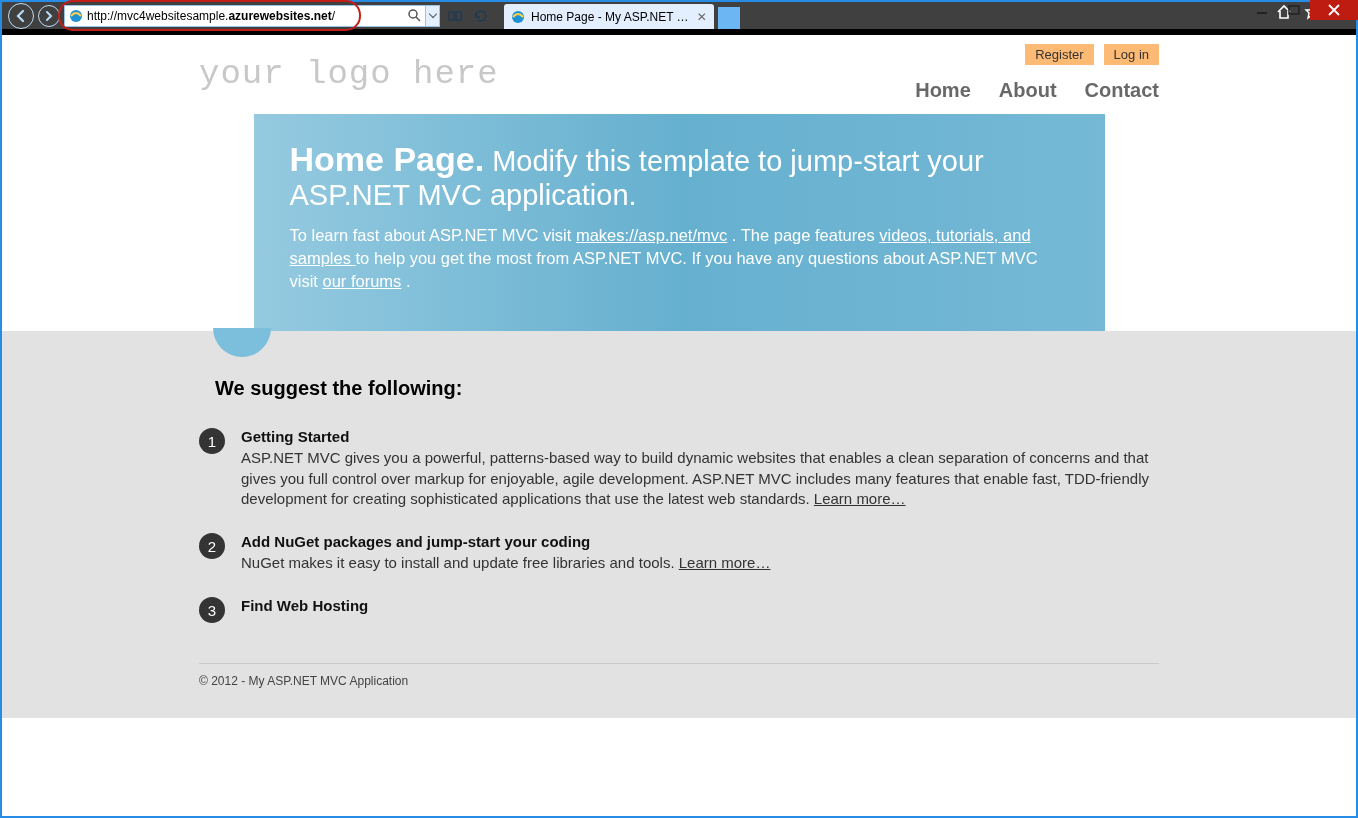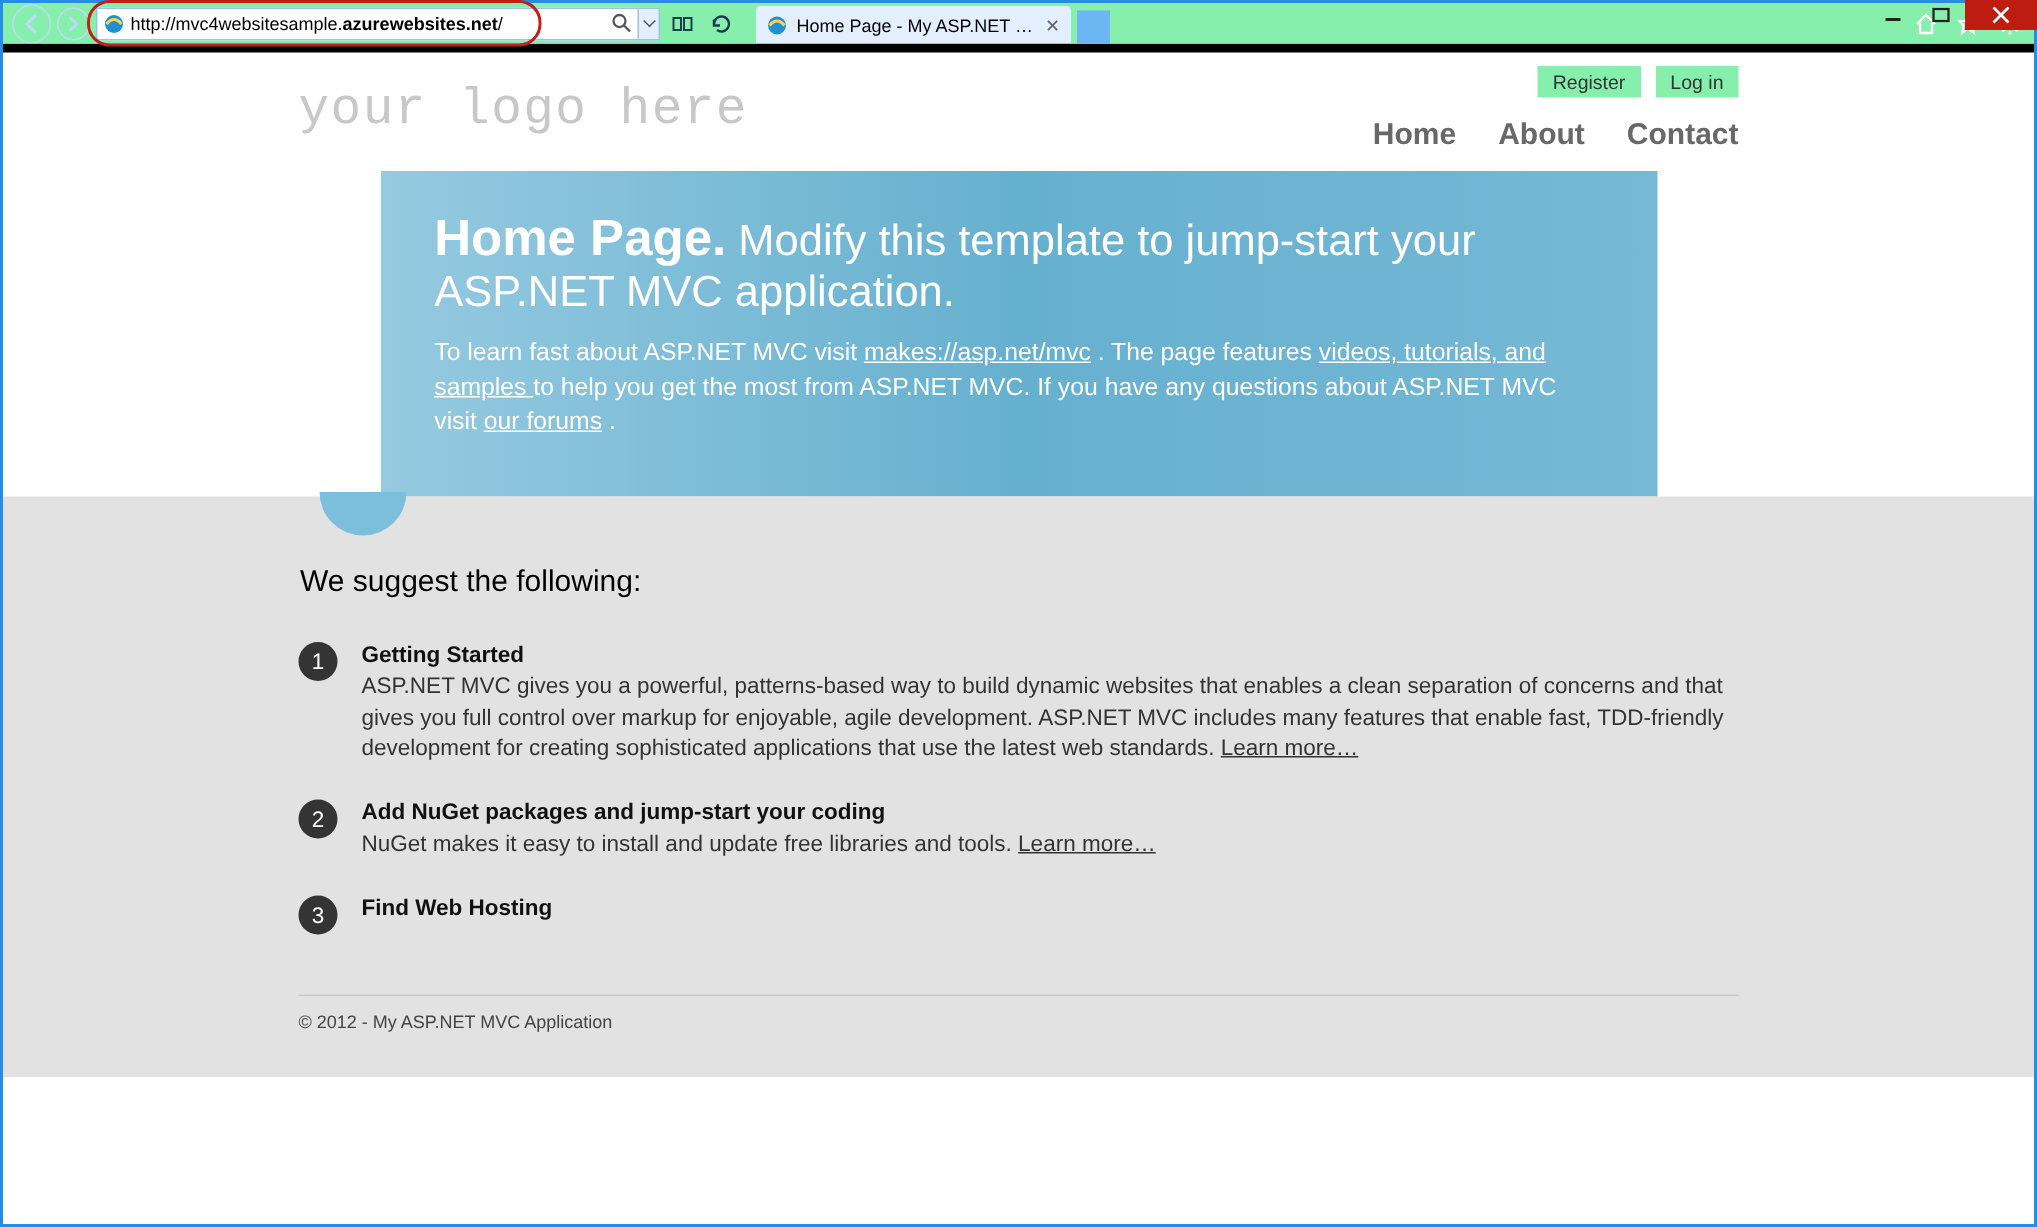--- a/index.html
+++ b/index.html
@@ -3,21 +3,21 @@
 <meta charset="utf-8">
 <style>
   * { box-sizing: border-box; }
   html, body { margin:0; padding:0; font-family:"Segoe UI", Tahoma, sans-serif; }
   body { width:1358px; height:818px; background:#fff; overflow:hidden; }
 
   
   .window { width:1358px; height:818px; border:2px solid #278ce5; position:relative; display:flex; flex-direction:column; }
 
   
-  .chrome { height:27px; background:#86efac; display:flex; align-items:center; }
+  .chrome { height:27px; background:#404040; display:flex; align-items:flex-start; }
   .chrome-left { flex:1; display:flex; align-items:center; padding-left:6px; gap:4px; }
   .nav-btn { width:26px; height:26px; border:1.5px solid #bcdcf6; border-radius:50%; display:flex; align-items:center; justify-content:center; }
   .nav-btn svg { display:block; }
   .addr-wrap { position:relative; display:flex; align-items:center; }
   .addr { height:22px; background:#fff; border:1px solid #9ac3e6; display:flex; align-items:center; padding:0 2px 0 3px; min-width:362px; }
   .addr .ie-icon { width:16px; height:16px; margin-right:3px; }
   .addr .url { font-size:12px; font-family:"Segoe UI", Tahoma, sans-serif; flex:1; }
   .addr .url .bold { font-weight:700; }
   .addr .icon { width:18px; height:18px; display:flex; align-items:center; justify-content:center; color:#555; }
   .dropdown-btn { width:6px; height:6px; border-left:1px solid #555; border-bottom:1px solid #555; transform:rotate(-45deg); margin-top:-3px; }
@@ -38,37 +38,37 @@
   .viewport { flex:1; background:#fff; overflow:hidden; }
   .blackbar { height:6px; background:#000; }
   .page { width:1354px; }
 
   
   .site-header { width:100%; display:flex; justify-content:flex-start; }
   .header-inner { width:960px; margin:0 auto; display:flex; align-items:flex-start; justify-content:space-between; padding:4px 0 12px; }
   .logo { font-family:"Consolas","Courier New",monospace; font-size:34px; color:#c8c8c8; padding-top:16px; letter-spacing:1px; }
   .header-right { text-align:right; }
   .login-row { display:flex; gap:10px; justify-content:flex-end; padding-top:5px; }
-  .lnkbtn { background:#86efac; font-size:13px; color:#333; padding:3px 10px; text-decoration:none; }
+  .lnkbtn { background:#fdba74; font-size:13px; color:#333; padding:3px 10px; text-decoration:none; }
   .nav-row { display:flex; gap:28px; justify-content:center; margin-top:14px; }
   .nav-link { font-size:20px; color:#686868; text-decoration:none; font-weight:600; }
 
   
   .hero-wrap { position:relative; }
   .hero { background:linear-gradient(90deg,#95cae0,#66b0cf,#75b9d6); color:#fff; padding:26px 36px 38px; width:851px; margin:0 auto; }
   .hero h1 { margin:0 0 12px; font-weight:300; font-size:29px; }
   .hero h1 b { font-weight:700; font-size:34px; }
   .hero p { margin:0; font-size:16.5px; line-height:1.4; font-weight:400; }
   .hero a { color:#fff; text-decoration:underline; }
   .greybox { background:#e2e2e2; padding:0 0 20px; }
   .below-inner { width:960px; margin:0 auto; position:relative; }
   .bump { position:absolute; left:14px; top:-3px; width:58px; height:29px; border-bottom-left-radius:60px; border-bottom-right-radius:60px; background:#7cbfdd; }
 
   .suggest { padding-top:46px; }
-  .suggest h3 { margin:0 1px 28px; font-size:20px; font-weight:400; color:#000; }
+  .suggest h3 { margin:0 16px 28px; font-size:20px; font-weight:700; color:#000; }
   .steps { list-style:none; padding:0; margin:0; }
   .step { display:flex; gap:16px; margin-bottom:24px; }
   .num { width:26px; height:26px; border-radius:50%; background:#343434; color:#fff; display:flex; align-items:center; justify-content:center; font-size:15px; flex:0 0 26px; margin-top:0px; }
   .step-body h5 { margin:0 0 3px; font-weight:700; font-size:15px; color:#111; }
   .step-body p { margin:0; font-size:15px; color:#333; line-height:1.35; }
   .step-body a { color:#333; text-decoration:underline; }
 
   hr.div { margin:40px 0 10px; border:none; border-top:1px solid #c9c9c9; }
   .footer { font-size:12px; color:#444; padding-bottom:10px; }
 

